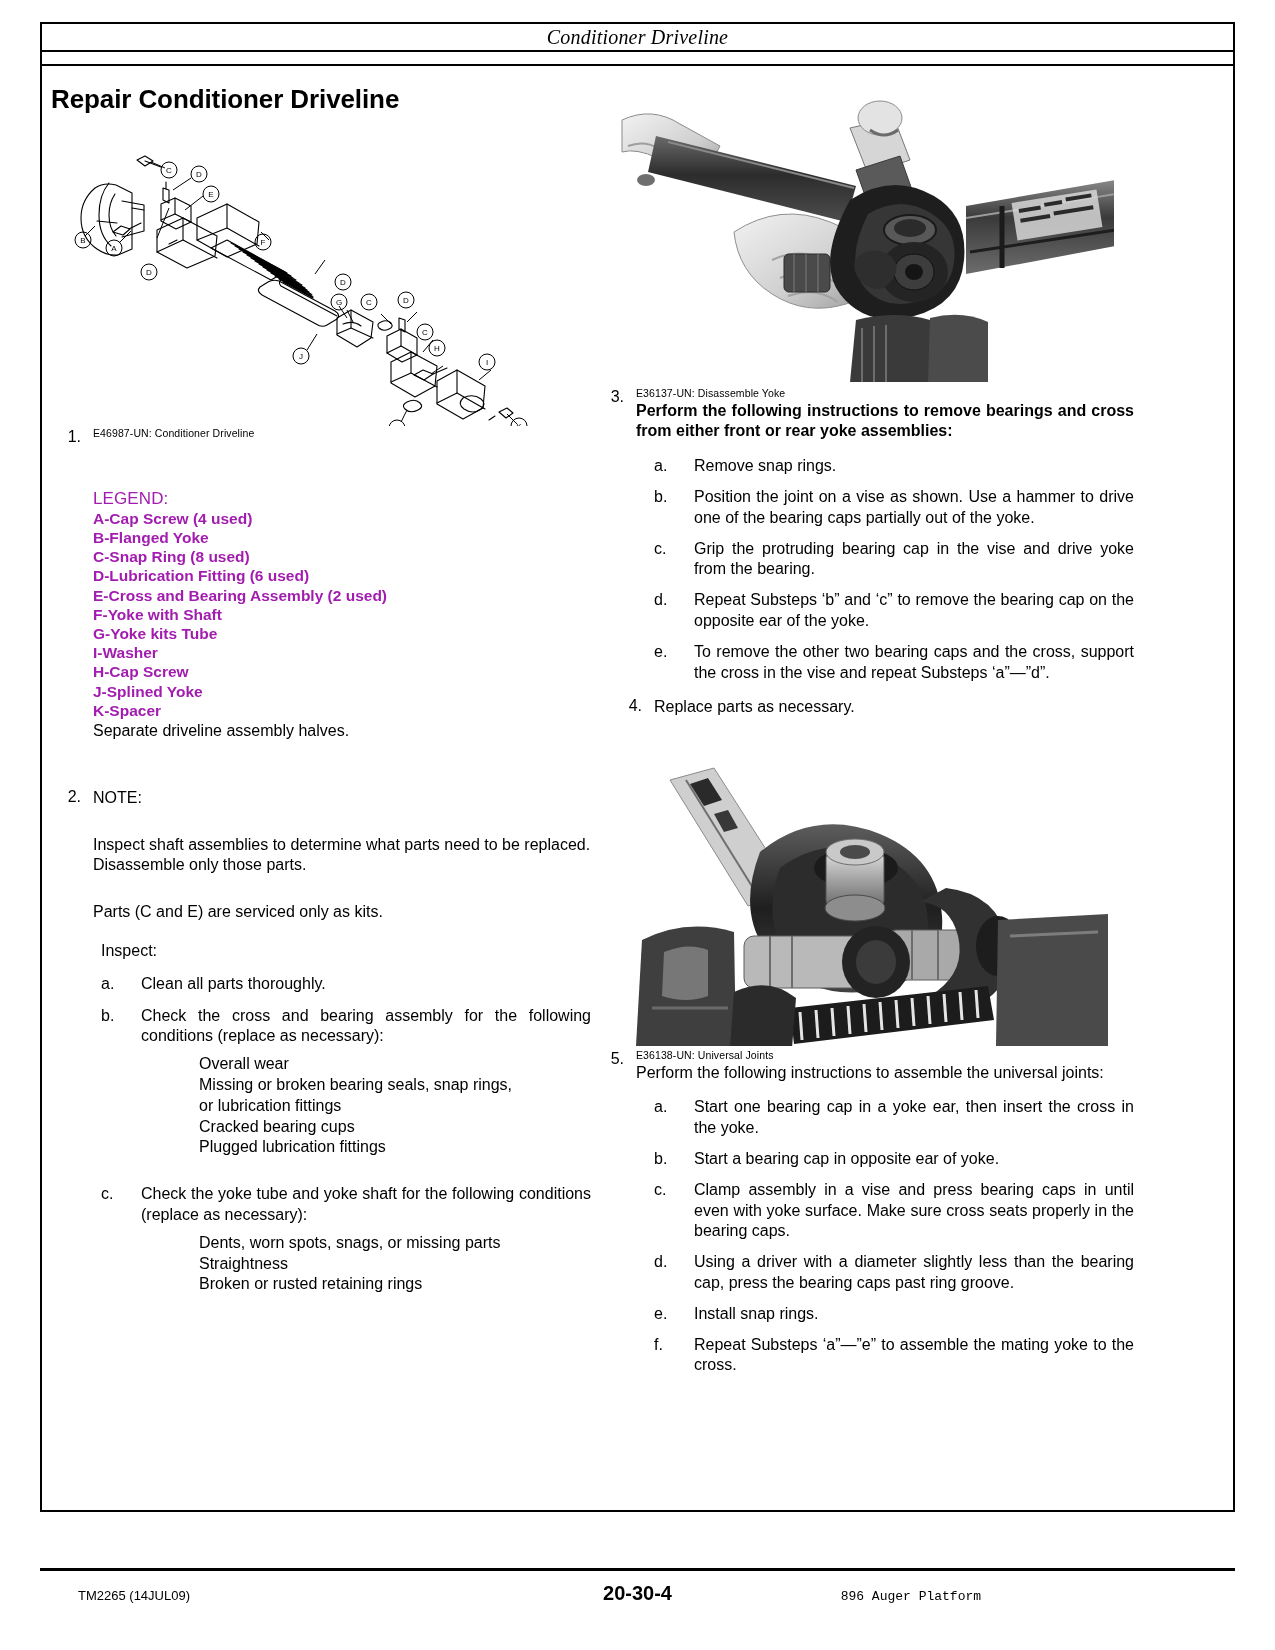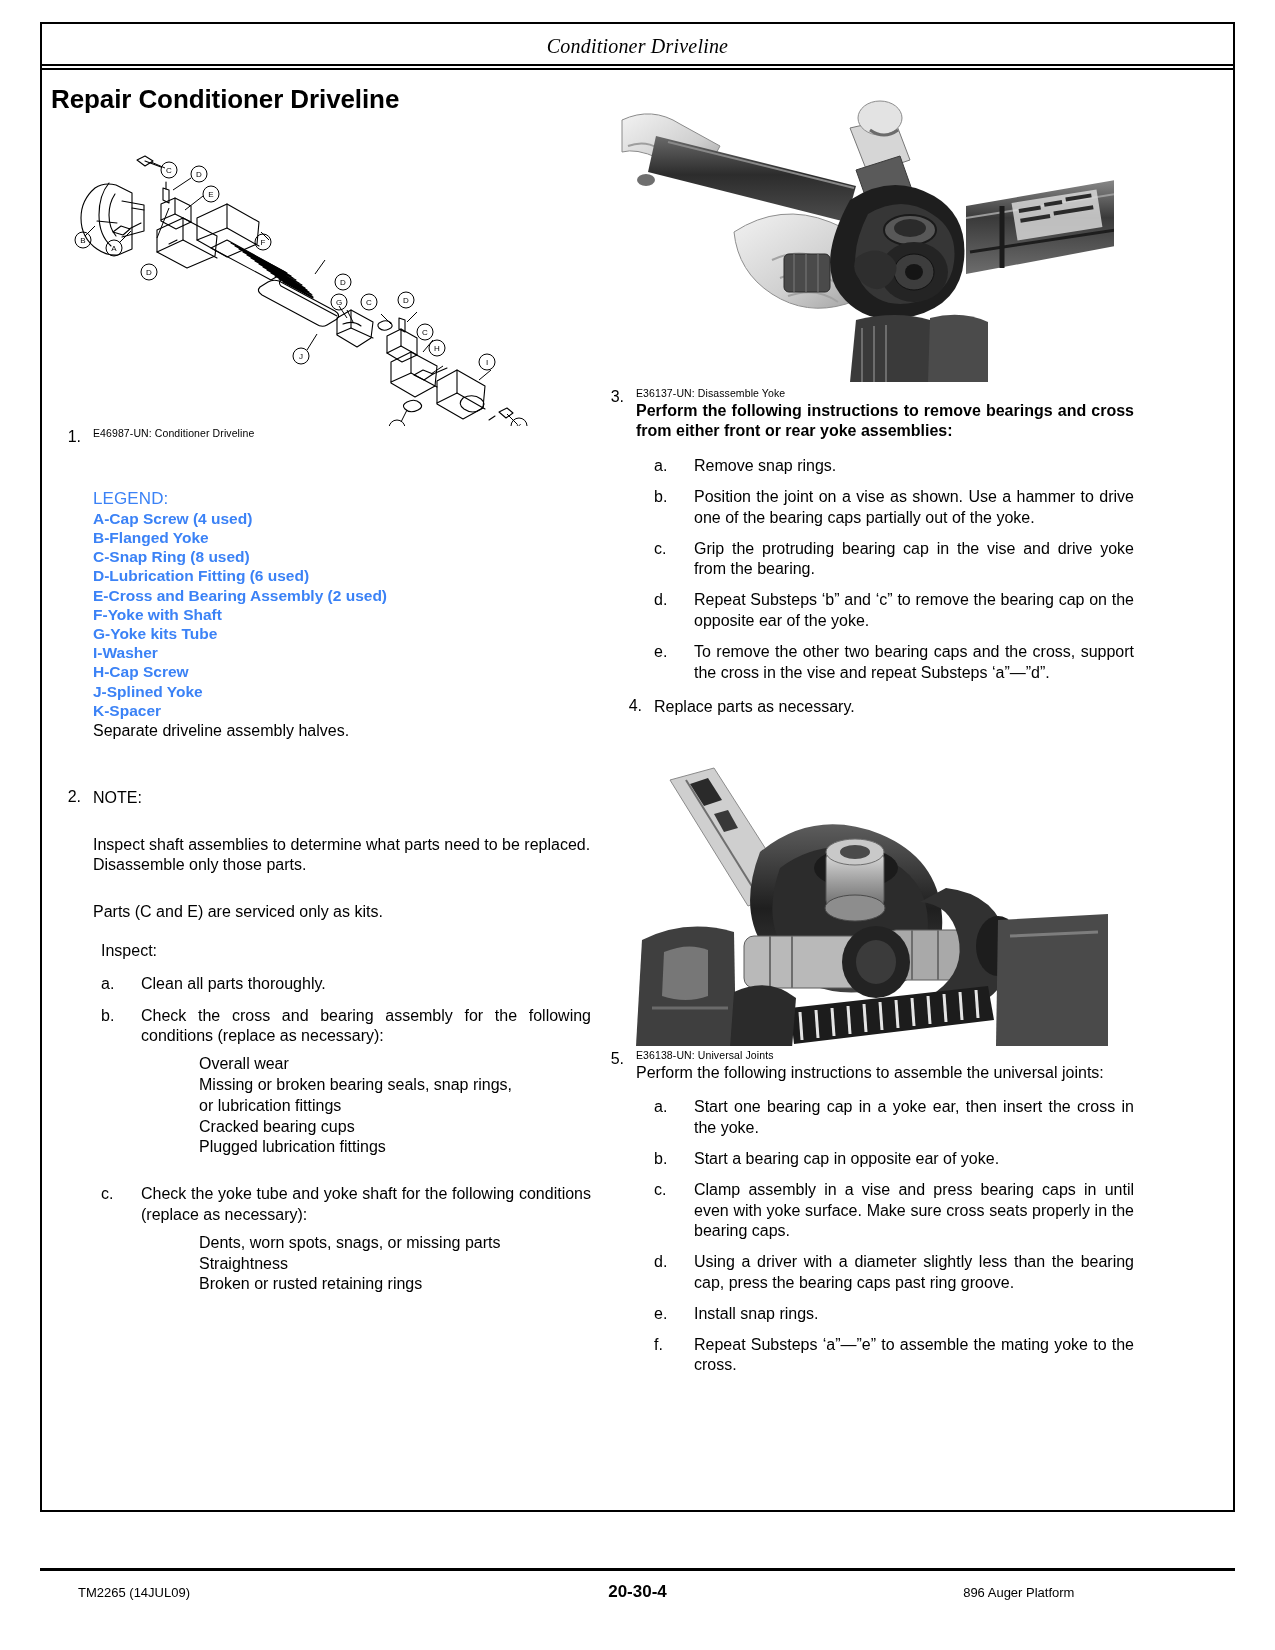--- a/index.html
+++ b/index.html
@@ -24,21 +24,21 @@
     width: 1195px;
     height: 1490px;
     border: 2px solid #000;
     box-sizing: border-box;
   }
   .header-band {
     position: absolute;
     left: 0;
     top: 0;
     width: 100%;
-    height: 46px;
+    height: 28px;
     border-bottom: 2px solid #000;
     box-sizing: border-box;
     display: flex;
     align-items: center;
     justify-content: center;
   }
   .header-title {
     font-family: "Liberation Serif", serif;
     font-style: italic;
     font-size: 20px;
@@ -114,21 +114,21 @@
     font-size: 16px;
     line-height: 1.30;
     text-align: justify;
     margin: 0 0 12px 0;
   }
   .para.last { margin-bottom: 0; }
   .para.nojust { text-align: left; }
 
   
   .legend {
-    color: #3b82f6;
+    color: #a21caf;
     font-size: 15.5px;
     line-height: 1.24;
     margin-bottom: 1px;
     margin-top: 48px;
   }
   .legend .legend-head {
     font-weight: normal;
     font-size: 17px;
     letter-spacing: .1px;
   }
@@ -193,22 +193,22 @@
   .footer {
     position: absolute;
     left: 40px;
     top: 1582px;
     width: 1195px;
     display: flex;
     align-items: baseline;
     font-size: 13px;
   }
   .footer .f-left { width: 33%; text-align: left; padding-left: 38px; box-sizing: border-box;}
-  .footer .f-mid { width: 34%; text-align: center; font-weight: bold; font-size: 17px; }
-  .footer .f-right { width: 33%; text-align: center; padding-right: 38px; box-sizing: border-box;}
+  .footer .f-mid { width: 34%; text-align: center; font-weight: bold; font-size: 20px; }
+  .footer .f-right { width: 33%; text-align: left; padding-right: 38px; box-sizing: border-box; font-family: Liberation Mono, monospace;}
 </style>
 </head>
 <body>
 
 <div class="page-frame">
 
   <div class="header-band">
     <span class="header-title">Conditioner Driveline</span>
   </div>
   <div class="inner-rule"></div>

